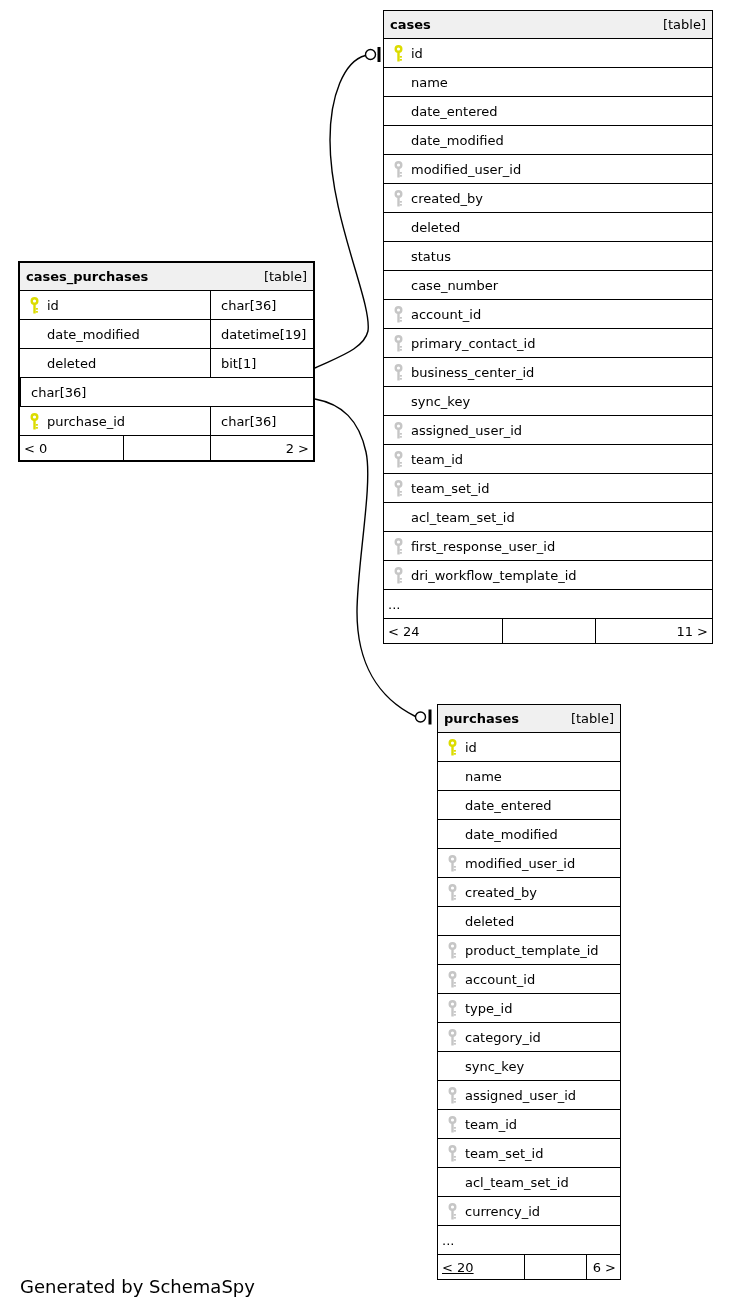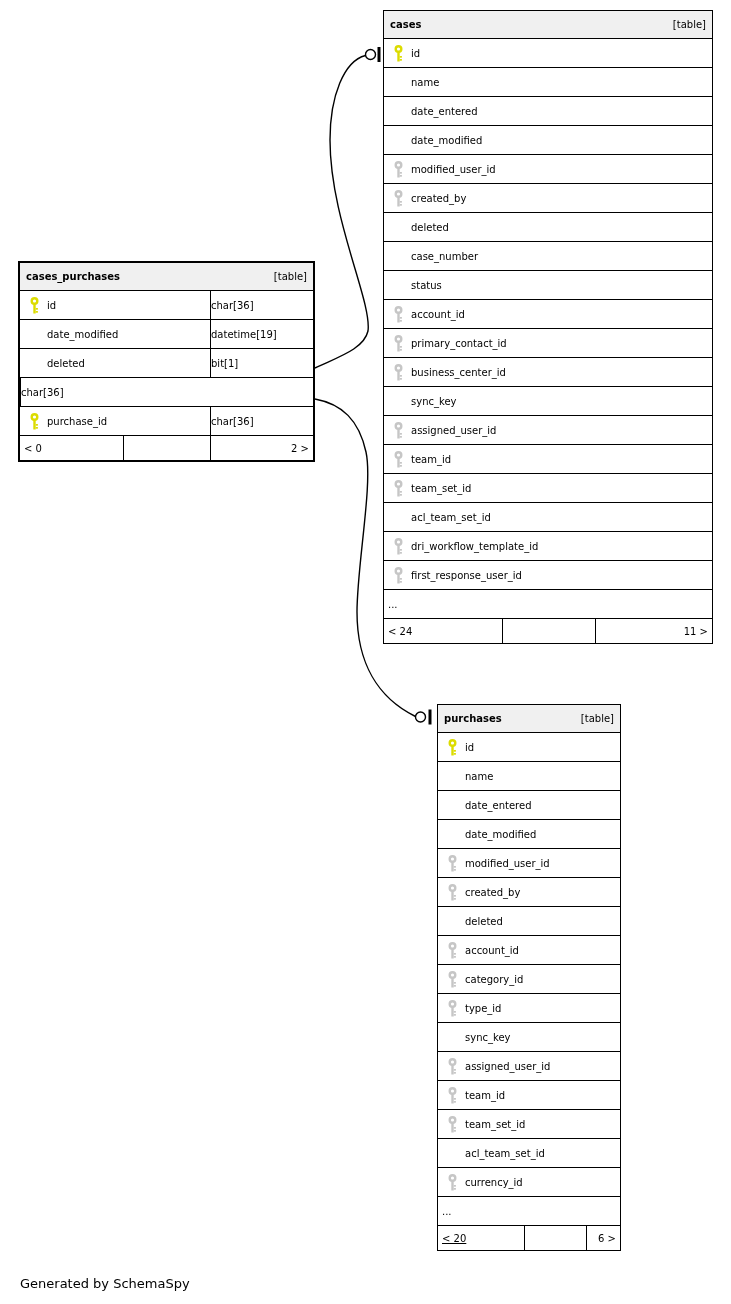--- a/index.html
+++ b/index.html
@@ -5,21 +5,21 @@
   html,body { margin:0; padding:0; background:#ffffff; }
   body {
     width:731px; height:1304px; position:relative;
     font-family:"DejaVu Sans", sans-serif; color:#000;
   }
   .canvas { position:relative; width:731px; height:1304px; overflow:hidden; }
   svg.rel { position:absolute; left:0; top:0; }
 
   .tbl {
     position:absolute; background:#fff; border:1.5px solid #000;
-    font-size:10px; box-sizing:border-box;
+    font-size:13px; box-sizing:border-box;
   }
   .tbl.focus { border-width:2.5px; }
 
   .thead {
     height:28px; box-sizing:border-box; background:#f0f0f0;
     border-bottom:1px solid #000; display:flex; align-items:center;
     justify-content:space-between; padding:0 6px;
   }
   .tname { font-weight:bold; }
 
@@ -31,32 +31,32 @@
 
   .keywrap { width:9px; height:17px; flex:none; margin-right:8px; display:flex; }
   .keywrap svg { width:9px; height:17px; }
   .keywrap.pk { color:#dcdc00; }
   .keywrap.fk { color:#c6c6c6; }
   .keywrap.none { visibility:hidden; }
 
   
   .row.cp { padding-left:0; }
   .cpname { display:flex; align-items:center; width:190px; flex:none; padding-left:10px; box-sizing:border-box; align-self:stretch; }
-  .cptype { flex:1; align-self:stretch; border-left:1px solid #000; display:flex; align-items:center; padding-left:0; }
+  .cptype { flex:1; align-self:stretch; border-left:1px solid #000; display:flex; align-items:center; padding-left:10px; }
 
   .foot { display:flex; height:24px; box-sizing:border-box; align-items:stretch; }
   .foot span { box-sizing:border-box; display:flex; align-items:center; }
   .f1 { border-right:1px solid #000; padding-left:4px; }
   .f2 { border-right:1px solid #000; }
   .f3 { flex:1; justify-content:flex-end; padding-right:4px; }
   #t-cases .f1 { width:119px; }  #t-cases .f2 { width:93px; }
   #t-purchases .f1 { width:87px;text-decoration:underline; } #t-purchases .f2 { width:62px; }
   #t-cases-purchases .f1 { width:104px; } #t-cases-purchases .f2 { width:87px; }
 
-  .note { position:absolute; left:20px; top:1276px; font-size:13px; }
+  .note { position:absolute; left:20px; top:1276px; font-size:18px; }
 </style>
 </head>
 <body>
 
 <div class="canvas">
 
   <svg class="rel" width="731" height="1304">
 
     <path d="M 315,368 C 338,357 364,349 368,331 C 372,301 330,218 330,140 C 330,96 344,61 365.5,55.5" fill="none" stroke="#000" stroke-width="1.4"></path>
     <circle cx="370.5" cy="54.5" r="5" fill="#fff" stroke="#000" stroke-width="1.4"></circle>
@@ -153,34 +153,34 @@
       </div>
         <div class="row">
         <span class="keywrap none">
           <svg viewBox="0 0 9 17">
             <circle cx="4.5" cy="4" r="2.8" fill="none" stroke="currentColor" stroke-width="2.4"></circle>
             <rect x="3.3" y="6.5" width="2.4" height="10" fill="currentColor"></rect>
             <rect x="5.7" y="11" width="2.2" height="1.7" fill="currentColor"></rect>
             <rect x="5.7" y="14" width="2.2" height="1.7" fill="currentColor"></rect>
           </svg>
         </span>
+        <span class="colname">status</span>
+      </div>
+        <div class="row">
+        <span class="keywrap none">
+          <svg viewBox="0 0 9 17">
+            <circle cx="4.5" cy="4" r="2.8" fill="none" stroke="currentColor" stroke-width="2.4"></circle>
+            <rect x="3.3" y="6.5" width="2.4" height="10" fill="currentColor"></rect>
+            <rect x="5.7" y="11" width="2.2" height="1.7" fill="currentColor"></rect>
+            <rect x="5.7" y="14" width="2.2" height="1.7" fill="currentColor"></rect>
+          </svg>
+        </span>
         <span class="colname">case_number</span>
       </div>
         <div class="row">
-        <span class="keywrap none">
-          <svg viewBox="0 0 9 17">
-            <circle cx="4.5" cy="4" r="2.8" fill="none" stroke="currentColor" stroke-width="2.4"></circle>
-            <rect x="3.3" y="6.5" width="2.4" height="10" fill="currentColor"></rect>
-            <rect x="5.7" y="11" width="2.2" height="1.7" fill="currentColor"></rect>
-            <rect x="5.7" y="14" width="2.2" height="1.7" fill="currentColor"></rect>
-          </svg>
-        </span>
-        <span class="colname">status</span>
-      </div>
-        <div class="row">
         <span class="keywrap fk">
           <svg viewBox="0 0 9 17">
             <circle cx="4.5" cy="4" r="2.8" fill="none" stroke="currentColor" stroke-width="2.4"></circle>
             <rect x="3.3" y="6.5" width="2.4" height="10" fill="currentColor"></rect>
             <rect x="5.7" y="11" width="2.2" height="1.7" fill="currentColor"></rect>
             <rect x="5.7" y="14" width="2.2" height="1.7" fill="currentColor"></rect>
           </svg>
         </span>
         <span class="colname">account_id</span>
       </div>
@@ -263,32 +263,32 @@
       </div>
         <div class="row">
         <span class="keywrap fk">
           <svg viewBox="0 0 9 17">
             <circle cx="4.5" cy="4" r="2.8" fill="none" stroke="currentColor" stroke-width="2.4"></circle>
             <rect x="3.3" y="6.5" width="2.4" height="10" fill="currentColor"></rect>
             <rect x="5.7" y="11" width="2.2" height="1.7" fill="currentColor"></rect>
             <rect x="5.7" y="14" width="2.2" height="1.7" fill="currentColor"></rect>
           </svg>
         </span>
+        <span class="colname">first_response_user_id</span>
+      </div>
+        <div class="row">
+        <span class="keywrap fk">
+          <svg viewBox="0 0 9 17">
+            <circle cx="4.5" cy="4" r="2.8" fill="none" stroke="currentColor" stroke-width="2.4"></circle>
+            <rect x="3.3" y="6.5" width="2.4" height="10" fill="currentColor"></rect>
+            <rect x="5.7" y="11" width="2.2" height="1.7" fill="currentColor"></rect>
+            <rect x="5.7" y="14" width="2.2" height="1.7" fill="currentColor"></rect>
+          </svg>
+        </span>
         <span class="colname">dri_workflow_template_id</span>
-      </div>
-        <div class="row">
-        <span class="keywrap fk">
-          <svg viewBox="0 0 9 17">
-            <circle cx="4.5" cy="4" r="2.8" fill="none" stroke="currentColor" stroke-width="2.4"></circle>
-            <rect x="3.3" y="6.5" width="2.4" height="10" fill="currentColor"></rect>
-            <rect x="5.7" y="11" width="2.2" height="1.7" fill="currentColor"></rect>
-            <rect x="5.7" y="14" width="2.2" height="1.7" fill="currentColor"></rect>
-          </svg>
-        </span>
-        <span class="colname">first_response_user_id</span>
       </div>
         <div class="row ellipsis">
 
         <span class="colname">...</span>
       </div>
       </div>
     <div class="foot">
       <span class="f1">&lt; 24</span>
       <span class="f2"></span>
       <span class="f3">11 &gt;</span>
@@ -455,43 +455,54 @@
       </div>
         <div class="row">
         <span class="keywrap fk">
           <svg viewBox="0 0 9 17">
             <circle cx="4.5" cy="4" r="2.8" fill="none" stroke="currentColor" stroke-width="2.4"></circle>
             <rect x="3.3" y="6.5" width="2.4" height="10" fill="currentColor"></rect>
             <rect x="5.7" y="11" width="2.2" height="1.7" fill="currentColor"></rect>
             <rect x="5.7" y="14" width="2.2" height="1.7" fill="currentColor"></rect>
           </svg>
         </span>
+        <span class="colname">product_template_id</span>
+      </div>
+        <div class="row">
+        <span class="keywrap fk">
+          <svg viewBox="0 0 9 17">
+            <circle cx="4.5" cy="4" r="2.8" fill="none" stroke="currentColor" stroke-width="2.4"></circle>
+            <rect x="3.3" y="6.5" width="2.4" height="10" fill="currentColor"></rect>
+            <rect x="5.7" y="11" width="2.2" height="1.7" fill="currentColor"></rect>
+            <rect x="5.7" y="14" width="2.2" height="1.7" fill="currentColor"></rect>
+          </svg>
+        </span>
         <span class="colname">account_id</span>
       </div>
         <div class="row">
         <span class="keywrap fk">
           <svg viewBox="0 0 9 17">
             <circle cx="4.5" cy="4" r="2.8" fill="none" stroke="currentColor" stroke-width="2.4"></circle>
             <rect x="3.3" y="6.5" width="2.4" height="10" fill="currentColor"></rect>
             <rect x="5.7" y="11" width="2.2" height="1.7" fill="currentColor"></rect>
             <rect x="5.7" y="14" width="2.2" height="1.7" fill="currentColor"></rect>
           </svg>
         </span>
+        <span class="colname">type_id</span>
+      </div>
+        <div class="row">
+        <span class="keywrap fk">
+          <svg viewBox="0 0 9 17">
+            <circle cx="4.5" cy="4" r="2.8" fill="none" stroke="currentColor" stroke-width="2.4"></circle>
+            <rect x="3.3" y="6.5" width="2.4" height="10" fill="currentColor"></rect>
+            <rect x="5.7" y="11" width="2.2" height="1.7" fill="currentColor"></rect>
+            <rect x="5.7" y="14" width="2.2" height="1.7" fill="currentColor"></rect>
+          </svg>
+        </span>
         <span class="colname">category_id</span>
-      </div>
-        <div class="row">
-        <span class="keywrap fk">
-          <svg viewBox="0 0 9 17">
-            <circle cx="4.5" cy="4" r="2.8" fill="none" stroke="currentColor" stroke-width="2.4"></circle>
-            <rect x="3.3" y="6.5" width="2.4" height="10" fill="currentColor"></rect>
-            <rect x="5.7" y="11" width="2.2" height="1.7" fill="currentColor"></rect>
-            <rect x="5.7" y="14" width="2.2" height="1.7" fill="currentColor"></rect>
-          </svg>
-        </span>
-        <span class="colname">type_id</span>
       </div>
         <div class="row">
         <span class="keywrap none">
           <svg viewBox="0 0 9 17">
             <circle cx="4.5" cy="4" r="2.8" fill="none" stroke="currentColor" stroke-width="2.4"></circle>
             <rect x="3.3" y="6.5" width="2.4" height="10" fill="currentColor"></rect>
             <rect x="5.7" y="11" width="2.2" height="1.7" fill="currentColor"></rect>
             <rect x="5.7" y="14" width="2.2" height="1.7" fill="currentColor"></rect>
           </svg>
         </span>

